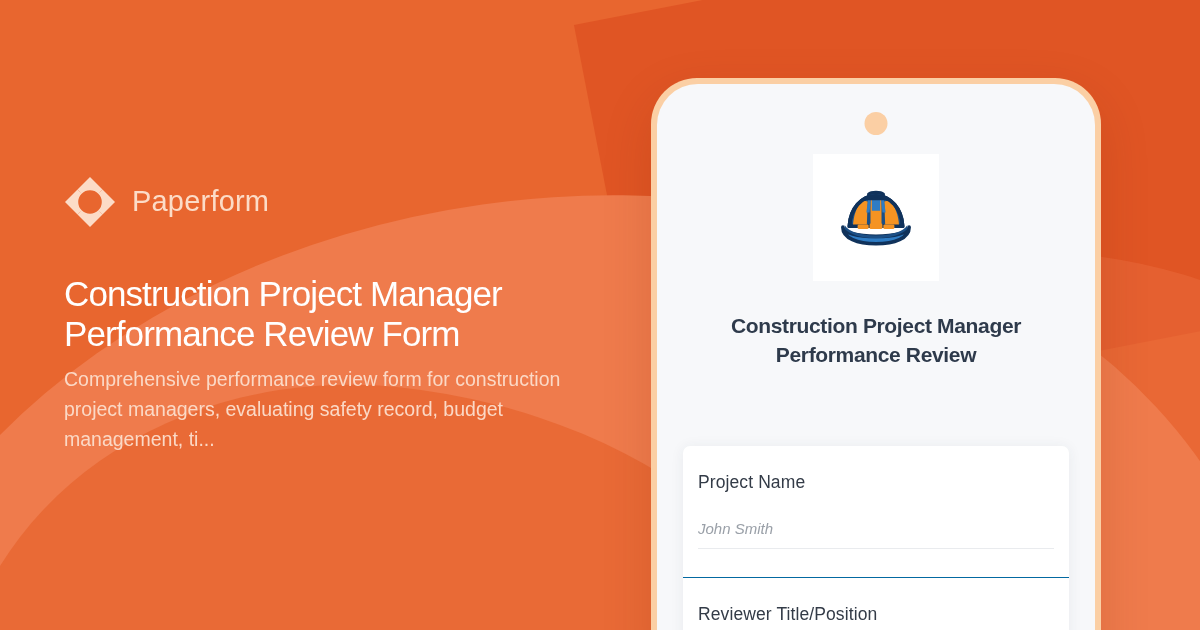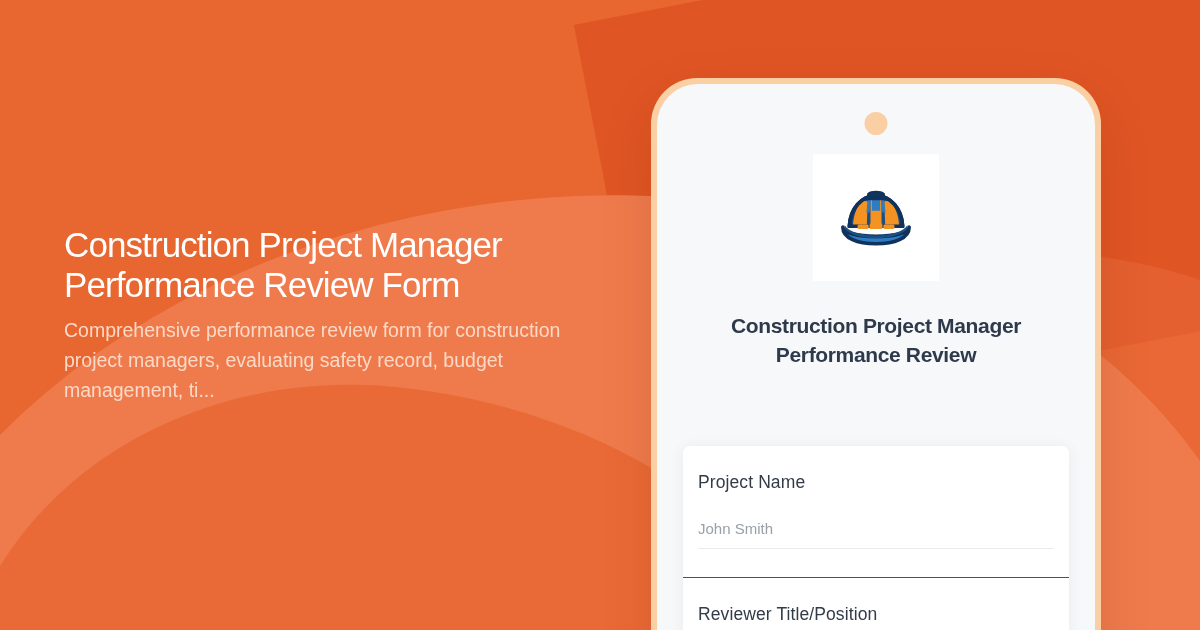--- a/index.html
+++ b/index.html
@@ -149,35 +149,51 @@
     font-weight:400;
     letter-spacing:.1px;
     margin-bottom:27px;
   }
   .field-input {
     color:#9AA0A8;
     font-size:15px;
     font-weight:400;
     padding-bottom:11px;
     border-bottom:1px solid #E9EBEE;
+    font-style:italic;
   }
 </style>
 </head>
 <body>
 
 <div class="bg-wrap">
   <div class="bg-base"></div>
   <div class="band-a"></div>
   <div class="band-c"></div>
   <div class="band-b"></div>
   <div class="band-d"></div>
 </div>
 
 <div class="left">
 
+  <div class="brand">
+    <div class="brand-mark">
+      <svg viewBox="0 0 52 52" width="52" height="52" aria-hidden="true">
+        <g fill="#FCDCC7">
+          <path d="M26 1 L38.5 13.5 L26 26 L13.5 13.5 Z"></path>
+          <path d="M51 26 L38.5 38.5 L26 26 L38.5 13.5 Z"></path>
+          <path d="M26 51 L13.5 38.5 L26 26 L38.5 38.5 Z"></path>
+          <path d="M1 26 L13.5 13.5 L26 26 L13.5 38.5 Z"></path>
+        </g>
+        <circle cx="26" cy="26" r="12.6" fill="#E8662F"></circle>
+        <circle cx="26" cy="26" r="12.6" fill="none" stroke="#FCDCC7" stroke-width="1.6"></circle>
+      </svg>
+    </div>
+    <div class="brand-name">Paperform</div>
+  </div>
 
   <h1 class="headline">Construction Project Manager Performance Review Form</h1>
 
   <p class="subhead">Comprehensive performance review form for construction project managers, evaluating safety record, budget management, ti...</p>
 
 </div>
 
 <div class="phone">
   <div class="phone-screen">
 

